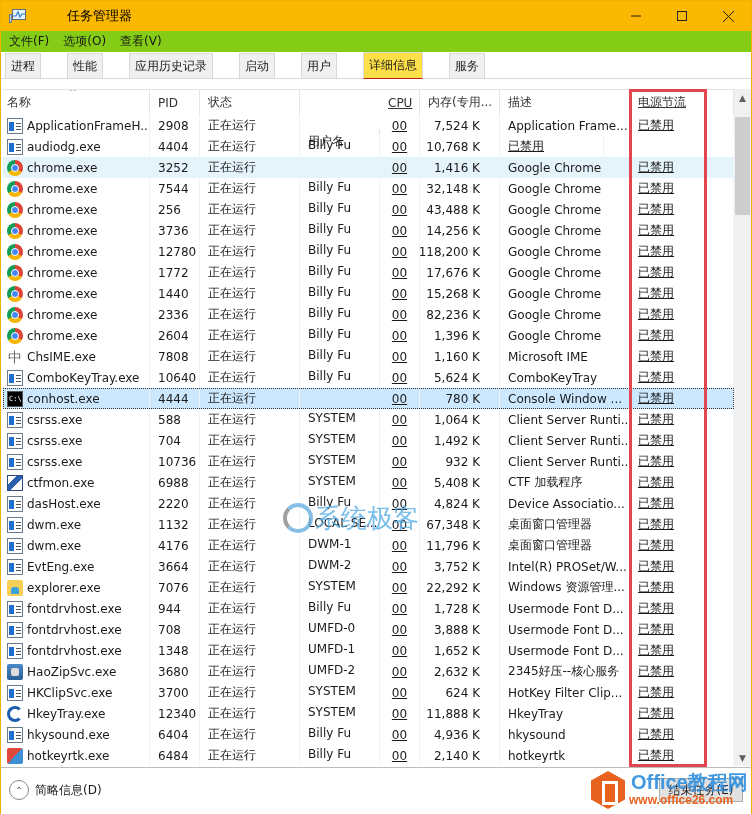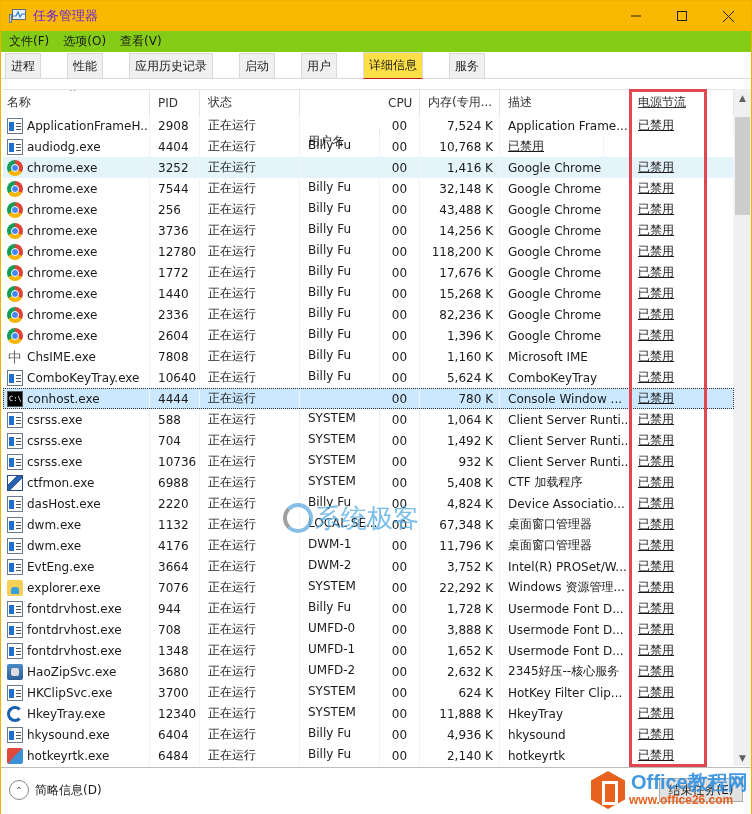--- a/index.html
+++ b/index.html
@@ -4,43 +4,43 @@
 <style>
   * { box-sizing: border-box; margin: 0; padding: 0; }
   html, body { width: 752px; height: 814px; overflow: hidden; background: #fff; }
   body { font-family: "DejaVu Sans", "Liberation Sans", sans-serif; font-size: 12px; color: #1a1a1a; position: relative; }
   .window { position: absolute; left: 0; top: 0; width: 752px; height: 814px; border: 1px solid #f0b400; background: #fff; }
   .titlebar { position: absolute; left: 0; top: 0; width: 750px; height: 30px; background: #fbb800; display: flex; align-items: center; }
   .app-icon { width: 18px; height: 14px; margin-left: 8px; margin-right: 6px; position: relative; }
   .app-icon .scr { position: absolute; left: 3px; top: 0; width: 14px; height: 11px; border: 1px solid #5a6b7a; background: #e8f2fb; }
   .app-icon .scr svg { position: absolute; left: 0; top: 0; }
   .app-icon .base { position: absolute; left: 0; top: 5px; width: 3px; height: 9px; border: 1px solid #6d7b88; background: #c7d0d9; }
-  .title { font-size: 13px; color: #6d28d9; }
+  .title { font-size: 13px; color: #000000; margin-left: 34px; }
   .win-controls { position: absolute; right: 0; top: 0; height: 30px; display: flex; }
   .win-btn { width: 46px; height: 30px; display: flex; align-items: center; justify-content: center; }
   .menubar { position: absolute; left: 0; top: 30px; width: 750px; height: 21px; display: flex; align-items: center; background: #84cc16; }
   .menu-item { padding: 0 6px 0 8px; font-size: 12px; }
   .tabbar { position: absolute; left: 0; top: 51px; width: 750px; height: 27px; border-bottom: 1px solid #d9d9d9; display: flex; align-items: flex-end; padding-left: 4px; background:#fff;gap:27px; }
   .tab { height: 25px; padding: 0 5px; display: flex; align-items: center; background: #f0f0f0; border: 1px solid #d9d9d9; border-bottom: none; margin-right: -1px; font-size: 12px; }
   .tab.active { background: #fde047; height: 27px; border-bottom: 1px solid #b91c1c; margin-bottom: -1px; position: relative; z-index: 2; }
   .grid-area { position: absolute; left: 2px; top: 88px; width: 731px; height: 677px; overflow: hidden; border-top: 1px solid #e5e5e5; }
   .header-row { height: 25px; display: flex; position: relative; background:#fff; }
   .hcell { height: 25px; display: flex; align-items: center; padding-left: 8px; border-right: 1px solid #e5e5e5; font-size: 12px; color: #333; position: relative; }
   .sort-arrow { position: absolute; left: 66px; top: -3px; font-size: 9px; color: #777; }
   .row { height: 21px; display: flex; align-items: center; position: relative; }
   .row.hover { background: #e5f3fb; }
   .row.selected { background: #cce8ff; outline: 1px dotted #333; outline-offset: -1px; }
   .cell { height: 21px; display: flex; align-items: center; padding-left: 8px; white-space: nowrap; overflow: hidden; font-size: 12px; border-right: 1px solid #eef4fb; }
-  .cell.num { justify-content: flex-end; padding-right: 6px; padding-left: 0; }
+  .cell.num { justify-content: flex-end; padding-right: 19px; padding-left: 0; }
   .cell.cpu { justify-content: center; padding-left: 0; }
   .c-name { width: 147px; padding-left: 4px; }
   .c-pid { width: 50px; }
   .c-status { width: 100px; }
   .c-user { width: 80px; margin-top: 39px; }
-  .c-cpu { width: 40px; }
+  .c-cpu { width: 40px; text-decoration: underline; }
   .c-mem { width: 80px; }
   .c-desc { width: 130px; }
   .c-power { width: 104px; text-decoration: underline; }
   .pic { width: 16px; height: 16px; margin-right: 4px; flex-shrink: 0; position: relative; }
   .pic-generic { border: 1px solid #6b7b8c; background: #fff; }
   .pic-generic::before { content: ""; position: absolute; left: 1px; top: 3px; width: 5px; height: 9px; background: #1f6fd0; }
   .pic-generic::after { content: ""; position: absolute; left: 8px; top: 4px; width: 5px; height: 1px; background: #555; box-shadow: 0 3px 0 #555, 0 6px 0 #555; }
   .pic-chrome { border-radius: 50%; background: conic-gradient(#db4437 0deg 120deg, #f4b400 120deg 240deg, #0f9d58 240deg 360deg); }
   .pic-chrome::after { content: ""; position: absolute; left: 4px; top: 4px; width: 8px; height: 8px; border-radius: 50%; background: #4285f4; border: 1px solid #fff; box-sizing: border-box; }
   .pic-console { background: #000; border: 1px solid #555; color: #fff; font-size: 7px; line-height: 14px; font-family: "DejaVu Sans Mono", monospace; text-align: left; padding-left: 1px; }

